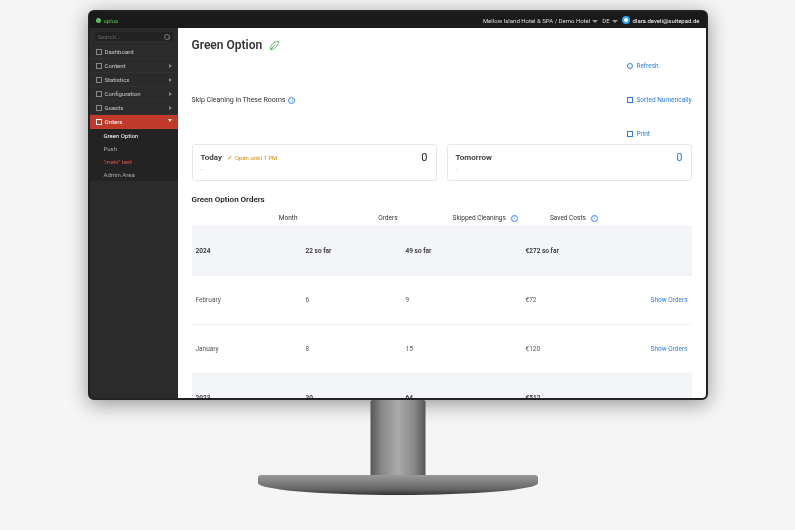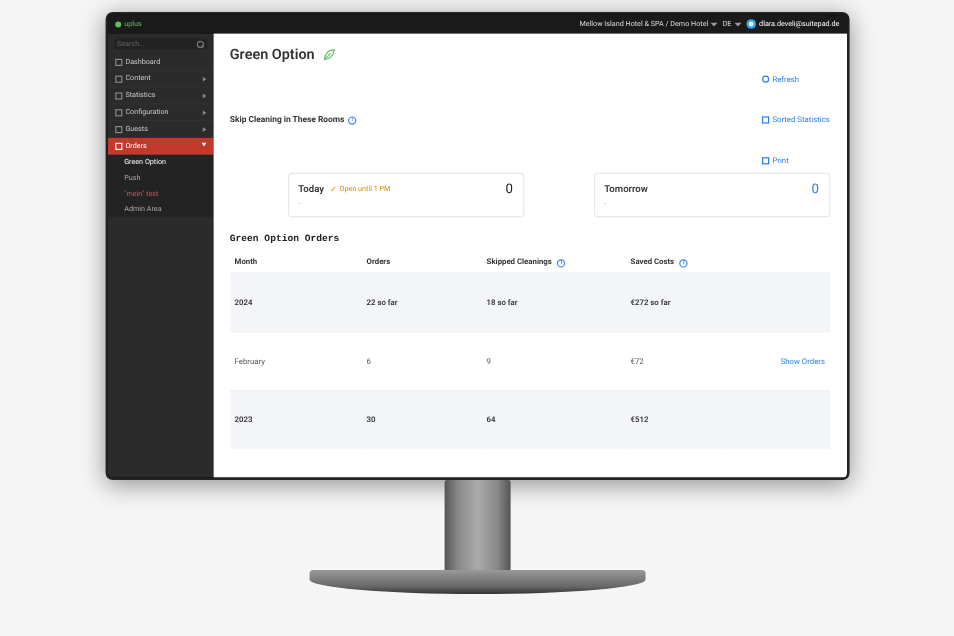--- a/index.html
+++ b/index.html
@@ -83,38 +83,38 @@
 .sub{background:#232323;}
 .sub .sub-item{ padding:3px 6px 3px 14px; color:#aaa; cursor:pointer;}
 .sub .sub-item.sel{ color:#fff;}
 .sub .sub-item.warn{ color:#d9534f;}
 
 .main{ flex:1; background:#fff; overflow:hidden; position:relative;}
 .page-pad{ padding:10px 14px;}
 .page-title{ font-size:12px; font-weight:600; color:#333; display:flex; align-items:center; gap:6px;}
 .leaf{ width:12px;height:12px;}
 .section-row{ display:flex; align-items:center; margin-top:10px; font-size:7px;}
-.section-row .stitle{ font-weight:700; color:#333;}
+.section-row .stitle{ font-weight:400; color:#333;}
 .info-circ{width:7px;height:7px;border:1px solid #3b82f6;border-radius:50%;display:inline-flex;align-items:center;justify-content:center;color:#3b82f6;font-size:5px;margin-left:3px;}
 .actions{margin-left:auto;display:flex;gap:26px;flex-direction:column;}
 .actions a{ color:#2a7de1; text-decoration:none; display:flex; align-items:center; gap:3px; font-size:6.5px; cursor:pointer;}
 .aicon{width:6px;height:6px;border:1px solid #2a7de1;display:inline-block;}
 .aicon.round{border-radius:50%;}
 .cards{ display:flex; gap:10px; margin-top:6px;}
-.card{ flex:1; border:1px solid #e6e8ec; border-radius:3px; padding:6px 8px; min-height:32px; display:flex; flex-direction:column;margin-left:48px;}
+.card{ flex:1; border:1px solid #e6e8ec; border-radius:3px; padding:6px 8px; min-height:32px; display:flex; flex-direction:column;}
 .card-top{display:flex;align-items:center;gap:5px;}
 .card-title{font-size:8px;font-weight:600;color:#333;}
 .card-sub{font-size:6px;color:#d68a00; display:flex;align-items:center;gap:2px;}
 .card-sub .tick{color:#d68a00;font-size:7px;}
 .card-count{margin-left:auto;font-size:11px;color:#222;}
 .card-count.blue{color:#2a7de1;}
 .card-dash{font-size:7px;color:#bbb;margin-top:2px;}
-.orders-title{font-size:8px;font-weight:600;margin-top:14px;color:#222;font-family:Liberation Mono, monospace;}
+.orders-title{font-size:8px;font-weight:600;margin-top:14px;color:#222;}
 .table{ width:100%; margin-top:6px; font-size:6.5px; border-collapse:collapse;}
-.table th{ text-align:left; font-weight:700; color:#333; padding:4px 4px;}
+.table th{ text-align:right; font-weight:400; color:#333; padding:4px 4px;}
 .table th .info-circ{border-color:#3b82f6;}
 .table td{ padding:20px 4px; color:#555; border-top:1px solid #f0f1f3;}
 .table tr.year td{ background:#f3f5f8; font-weight:600; color:#333;}
 .table td.link{ text-align:right;}
 .table td.link a{ color:#2a7de1; text-decoration:none; cursor:pointer;}
 .col-month{width:110px;}
 .col-orders{width:100px;}
 .col-skip{width:120px;}
 .col-cost{width:80px;}
 .col-act{width:auto;}
@@ -193,21 +193,21 @@
         <div class="section-row">
           <span class="stitle">Skip Cleaning in These Rooms</span>
           <span class="info-circ">i</span>
           <div class="actions">
             <a>
                 <span class="aicon round"></span>
                 <span>Refresh</span>
               </a>
             <a>
                 <span class="aicon"></span>
-                <span>Sorted Statistics</span>
+                <span>Sorted Numerically</span>
               </a>
             <a>
                 <span class="aicon"></span>
                 <span>Print</span>
               </a>
           </div>
         </div>
 
         <div class="cards">
           <div class="card">
@@ -239,31 +239,38 @@
               <th class="col-orders">Orders</th>
               <th class="col-skip"><span>Skipped Cleanings</span> <span class="info-circ">i</span></th>
               <th class="col-cost"><span>Saved Costs</span> <span class="info-circ">i</span></th>
               <th class="col-act"></th>
             </tr>
           </thead>
           <tbody id="tbody">
               <tr class="year">
                 <td>2024</td>
                 <td>22 so far</td>
-                <td>18 so far</td>
+                <td>49 so far</td>
                 <td>€272 so far</td>
                 <td class="link"></td>
               </tr>
               <tr>
                 <td>February</td>
                 <td>6</td>
                 <td>9</td>
                 <td>€72</td>
                 <td class="link"><a>Show Orders</a></td>
               </tr>
+              <tr>
+                <td>January</td>
+                <td>8</td>
+                <td>15</td>
+                <td>€120</td>
+                <td class="link"><a>Show Orders</a></td>
+              </tr>
               <tr class="year">
                 <td>2023</td>
                 <td>30</td>
                 <td>64</td>
                 <td>€512</td>
                 <td class="link"></td>
               </tr>
             </tbody>
         </table>
       </div>

